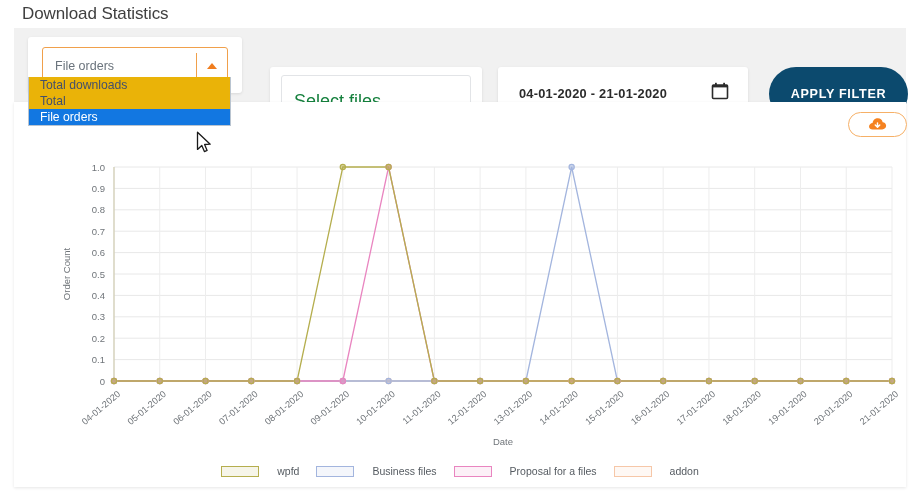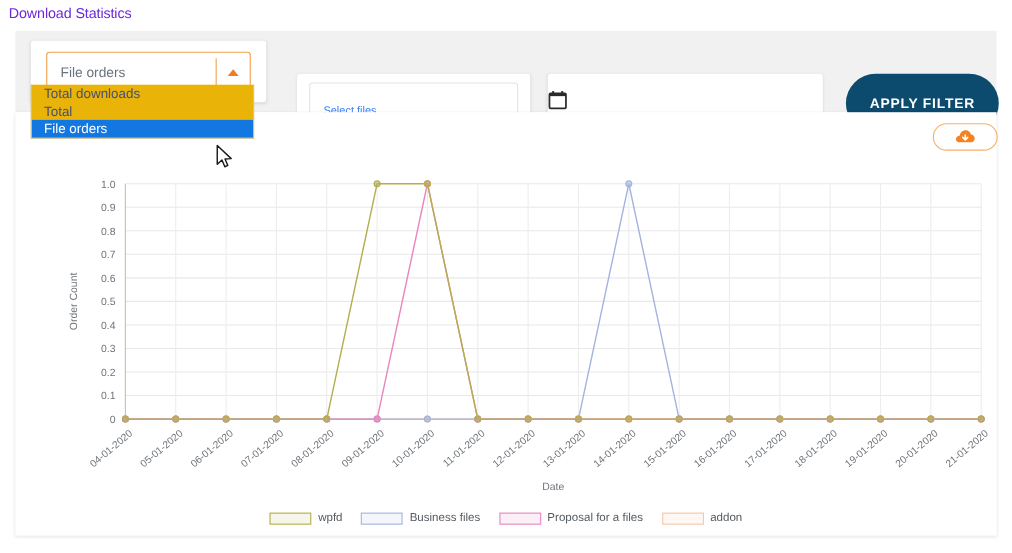--- a/index.html
+++ b/index.html
@@ -12,23 +12,23 @@
   }
   .page {
     position: relative;
     width: 920px; height: 503px;
     background: #ffffff;
   }
 
   
   .page-title {
     position: absolute;
-    left: 8px; top: 4px;
-    font-size: 13px;
-    color: #6d28d9;
+    left: 22px; top: 4px;
+    font-size: 17px;
+    color: #404040;
     letter-spacing: -0.1px;
   }
 
   
   .filter-bar {
     position: absolute;
     left: 14px; top: 28px;
     width: 892px; height: 74px;
     background: #f1f1f1;
   }
@@ -108,22 +108,22 @@
     position: absolute;
     left: 11px; top: 8px;
     width: 190px; height: 36px;
     border: 1px solid #e2e4e7;
     border-radius: 3px;
     background: #fff;
     display: flex; align-items: center;
   }
   .files-placeholder {
     padding-left: 12px;
-    font-size: 10px;
-    color: #3b82f6;
+    font-size: 18px;
+    color: #15803d;
     margin-top: 16px;
   }
 
   
   #card-date { left: 484px; top: 39px; width: 250px; height: 52px; }
   .date-row {
     position: absolute;
     left: 0; top: 0; right: 0; bottom: 0;
     display: flex; align-items: center;
   }
@@ -182,21 +182,21 @@
   .legend {
     position: absolute;
     left: 0; bottom: 10px;
     width: 892px;
     display: flex;
     justify-content: center;
     align-items: center;
     gap: 17px;
   }
   .legend-item {
-    display: flex; align-items: center; gap: 6px;
+    display: flex; align-items: center; gap: 18px;
   }
   .legend-swatch {
     width: 38px; height: 11px;
     border-width: 1px; border-style: solid;
   }
   .legend-label {
     font-size: 10.5px;
     color: #555b61;
   }
 </style>
@@ -220,20 +220,21 @@
     </div>
 
     <div class="filter-card" id="card-files">
       <div class="files-input">
         <div class="files-placeholder">Select files</div>
       </div>
     </div>
 
     <div class="filter-card" id="card-date">
       <div class="date-row">
+        <div class="date-text">04-01-2020 - 21-01-2020</div>
         <div class="cal-icon">
           <svg width="18" height="18" viewBox="0 0 18 18">
             <rect x="1.5" y="3" width="15" height="13.5" rx="1" fill="none" stroke="#2b2b2b" stroke-width="1.6"></rect>
             <rect x="1.5" y="3" width="15" height="2.4" fill="#2b2b2b"></rect>
             <rect x="4" y="0.8" width="1.8" height="3.2" fill="#2b2b2b"></rect>
             <rect x="12.2" y="0.8" width="1.8" height="3.2" fill="#2b2b2b"></rect>
           </svg>
         </div>
       </div>
     </div>

